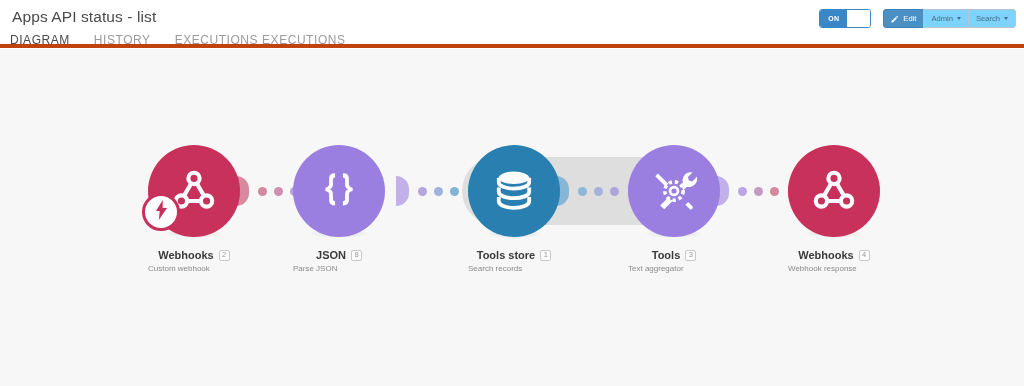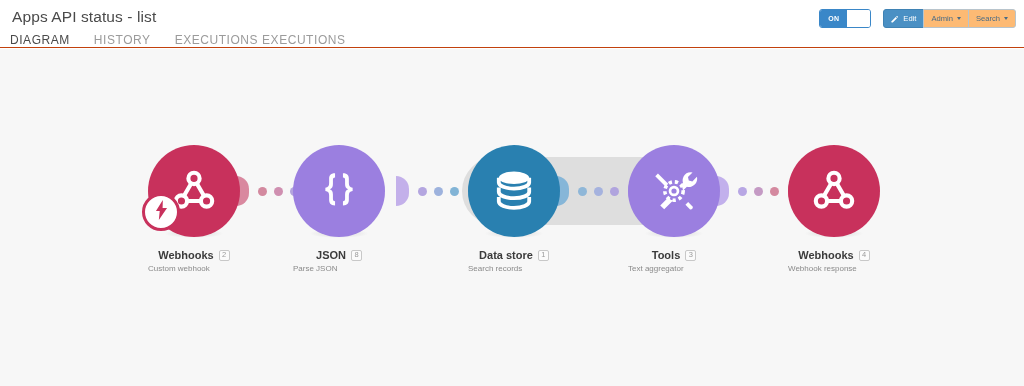--- a/index.html
+++ b/index.html
@@ -15,21 +15,21 @@
     position: relative;
   }
 
   
   .header {
     position: absolute;
     top: 0; left: 0;
     width: 1024px;
     height: 48px;
     background: #ffffff;
-    border-bottom: 1px solid #c2410c;
+    border-bottom: 4px solid #c2410c;
     box-sizing: border-box;
   }
   .page-title {
     position: absolute;
     left: 12px;
     top: 8px;
     font-size: 15.5px;
     font-weight: 400;
     color: #4a4a4a;
     letter-spacing: 0.1px;
@@ -99,21 +99,21 @@
     background: #ffffff;
     flex: 1;
   }
   .btn-group {
     display: flex;
     margin-left: 12px;
   }
   .btn {
     height: 19px;
     border: 1px solid #b8c4cc;
-    background: #fdba74;
+    background: #7dd3fc;
     color: #4a6b85;
     font-size: 7.6px;
     display: flex;
     align-items: center;
     padding: 0 7px;
     box-sizing: border-box;
     cursor: pointer;
     white-space: nowrap;
     margin-left: -1px;
   }
@@ -426,21 +426,21 @@
             <svg width="48" height="48" viewBox="0 0 24 24">
               <ellipse cx="12" cy="5.4" rx="7.6" ry="3.1" fill="#ffffff"></ellipse>
               <path d="M4.4 5.4v2.3c0 1.7 3.4 3.1 7.6 3.1s7.6-1.4 7.6-3.1V5.4" fill="none" stroke="#ffffff" stroke-width="1.9"></path>
               <path d="M4.4 10.2v2.3c0 1.7 3.4 3.1 7.6 3.1s7.6-1.4 7.6-3.1v-2.3" fill="none" stroke="#ffffff" stroke-width="1.9"></path>
               <path d="M4.4 15v2.3c0 1.7 3.4 3.1 7.6 3.1s7.6-1.4 7.6-3.1V15" fill="none" stroke="#ffffff" stroke-width="1.9"></path>
             </svg>
           </span>
         </div>
       </div>
       <div class="node-label">
-        <span>Data store</span>
+        <span>Tools store</span>
         <span class="badge">1</span>
       </div>
       <div class="node-sub">Search records</div>
     </div>
 
     <div class="node" style="left:628px; top:96px;">
       <div class="node-bubble-wrap">
         <div class="node-shadow"></div>
         <div class="node-bubble" style="background:#9b7fe0;">
           <span>

